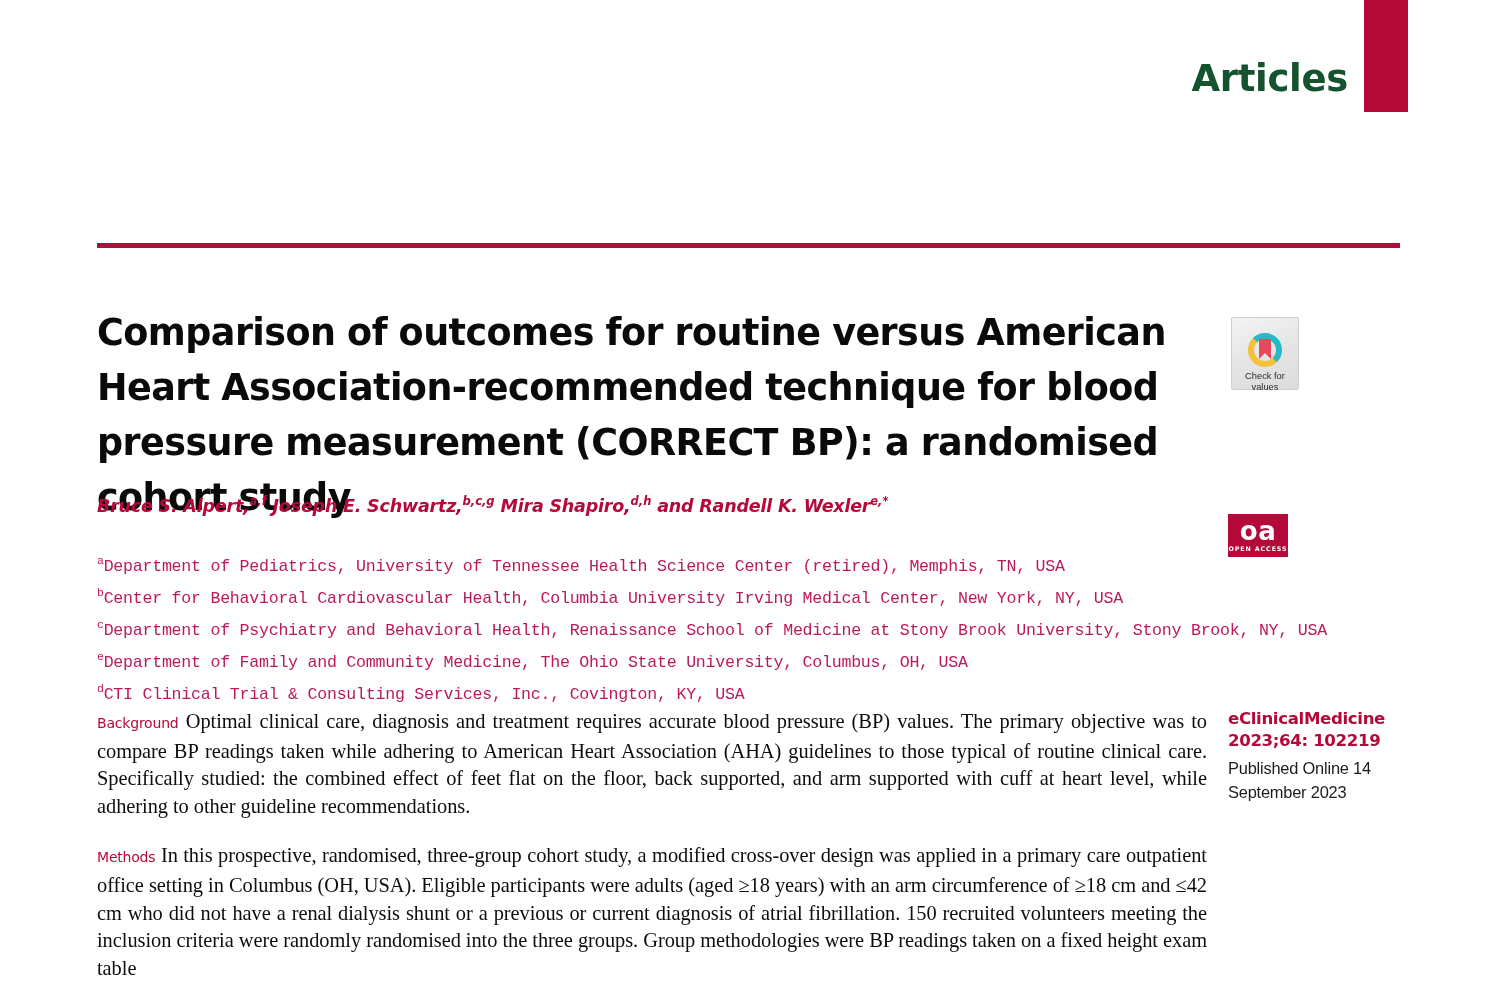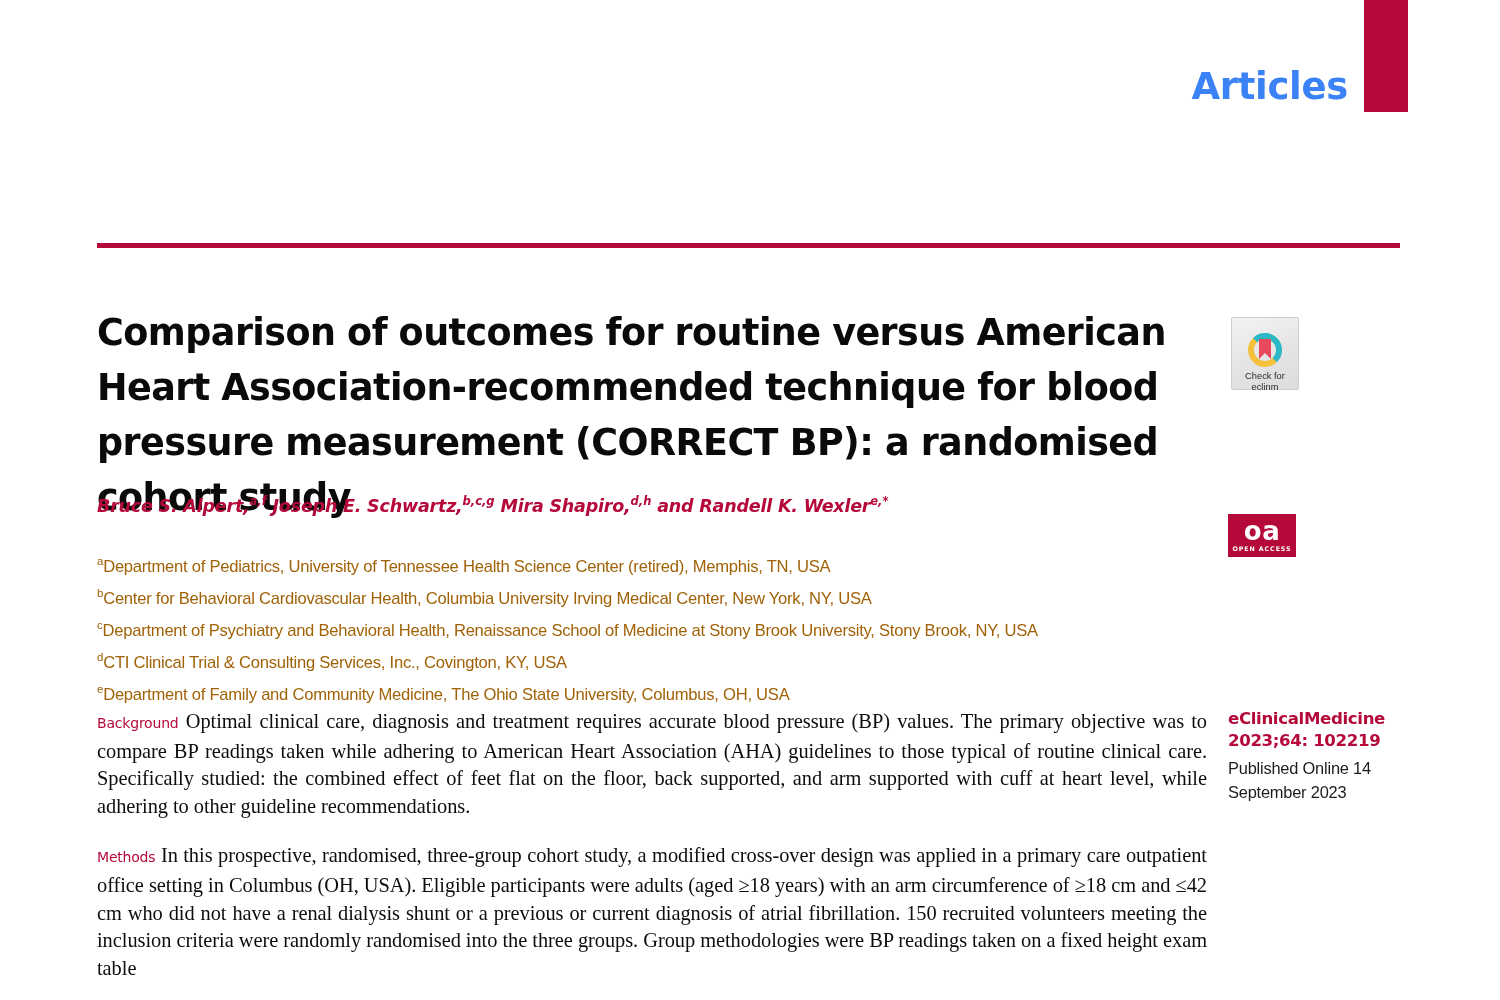--- a/index.html
+++ b/index.html
@@ -20,26 +20,26 @@
   #running-head {
     position: absolute;
     top: 0;
     left: 0;
     width: 1500px;
     height: 130px;
   }
   #running-head-label {
     position: absolute;
     right: 152px;
-    top: 68px;
+    top: 60px;
     font-family: "DejaVu Sans", sans-serif;
     font-weight: bold;
     font-size: 37px;
     letter-spacing: -0.3px;
-    color: #3b82f6;
+    color: #14532d;
     line-height: 1;
   }
   #running-head-bar {
     position: absolute;
     left: 1364px;
     top: 0px;
     width: 44px;
     height: 112px;
     background: #b5093a;
   }
@@ -92,24 +92,24 @@
     vertical-align: 0.62em;
     font-style: italic;
     letter-spacing: 0;
   }
 
   #affiliations {
     position: absolute;
     left: 97px;
     top: 548px;
     width: 1140px;
-    font-family: Liberation Sans, sans-serif;
+    font-family: Liberation Mono, monospace;
     font-size: 16.6px;
     line-height: 26.3px;
-    color: #a16207;
+    color: #be185d;
     letter-spacing: -0.25px;
   }
   #affiliations .aff-line { white-space: nowrap; }
   #affiliations sup {
     font-size: 11.5px;
     vertical-align: 0.58em;
   }
 
   
   #summary-block {
@@ -173,21 +173,21 @@
     line-height: 10.6px;
     color: #2c2c2c;
     text-align: center;
     margin-top: 2px;
   }
 
   #oa-badge {
     position: absolute;
     left: 1228px;
     top: 514px;
-    width: 68px;
+    width: 60px;
     height: 43px;
     background: #b5093a;
     display: flex;
     flex-direction: column;
     align-items: center;
     justify-content: center;
     overflow: hidden;
   }
   #oa-badge-mark {
     font-family: "DejaVu Sans", sans-serif;
@@ -254,42 +254,42 @@
 <div id="title-block">
   <h1 id="article-title">Comparison of outcomes for routine versus American Heart Association-recommended technique for blood pressure measurement (CORRECT BP): a randomised cohort study</h1>
 </div>
 
 <div id="authors">Bruce S. Alpert,<sup>a,f</sup> Joseph E. Schwartz,<sup>b,c,g</sup> Mira Shapiro,<sup>d,h</sup> and Randell K. Wexler<sup>e,*</sup></div>
 
 <div id="affiliations">
     <div class="aff-line"><sup>a</sup>Department of Pediatrics, University of Tennessee Health Science Center (retired), Memphis, TN, USA</div>
     <div class="aff-line"><sup>b</sup>Center for Behavioral Cardiovascular Health, Columbia University Irving Medical Center, New York, NY, USA</div>
     <div class="aff-line"><sup>c</sup>Department of Psychiatry and Behavioral Health, Renaissance School of Medicine at Stony Brook University, Stony Brook, NY, USA</div>
+    <div class="aff-line"><sup>e</sup>Department of Family and Community Medicine, The Ohio State University, Columbus, OH, USA</div>
     <div class="aff-line"><sup>d</sup>CTI Clinical Trial &amp; Consulting Services, Inc., Covington, KY, USA</div>
-    <div class="aff-line"><sup>e</sup>Department of Family and Community Medicine, The Ohio State University, Columbus, OH, USA</div>
   </div>
 
 <div id="summary-block">
   <div id="summary-paras">
       <p class="abstract-para"><span class="abstract-label">Background</span> Optimal clinical care, diagnosis and treatment requires accurate blood pressure (BP) values. The primary objective was to compare BP readings taken while adhering to American Heart Association (AHA) guidelines to those typical of routine clinical care. Specifically studied: the combined effect of feet flat on the floor, back supported, and arm supported with cuff at heart level, while adhering to other guideline recommendations.</p>
       <p class="abstract-para"><span class="abstract-label">Methods</span> In this prospective, randomised, three-group cohort study, a modified cross-over design was applied in a primary care outpatient office setting in Columbus (OH, USA). Eligible participants were adults (aged ≥18 years) with an arm circumference of ≥18 cm and ≤42 cm who did not have a renal dialysis shunt or a previous or current diagnosis of atrial fibrillation. 150 recruited volunteers meeting the inclusion criteria were randomly randomised into the three groups. Group methodologies were BP readings taken on a fixed height exam table</p>
     </div>
 </div>
 
 <div id="crossmark-badge">
   <div id="crossmark-mark">
     <svg width="38" height="38" viewBox="0 0 38 38" aria-hidden="true">
       <circle cx="19" cy="19" r="14" fill="none" stroke="#f5c13a" stroke-width="6" stroke-dasharray="44 44" transform="rotate(45 19 19)"></circle>
       <circle cx="19" cy="19" r="14" fill="none" stroke="#2bb7c4" stroke-width="6" stroke-dasharray="44 44" transform="rotate(-135 19 19)"></circle>
       <path d="M13 8 h12 v20 l-6 -6 l-6 6 z" fill="#e8485c"></path>
     </svg>
   </div>
   <div id="crossmark-caption">
     <span>Check for</span><br>
-    <span>eclinm</span>
+    <span>values</span>
   </div>
 </div>
 
 <div id="oa-badge">
   <div id="oa-badge-mark">oa</div>
   <div id="oa-badge-caption">OPEN ACCESS</div>
 </div>
 
 <div id="journal-rail">
   <div id="journal-name">eClinicalMedicine</div>

